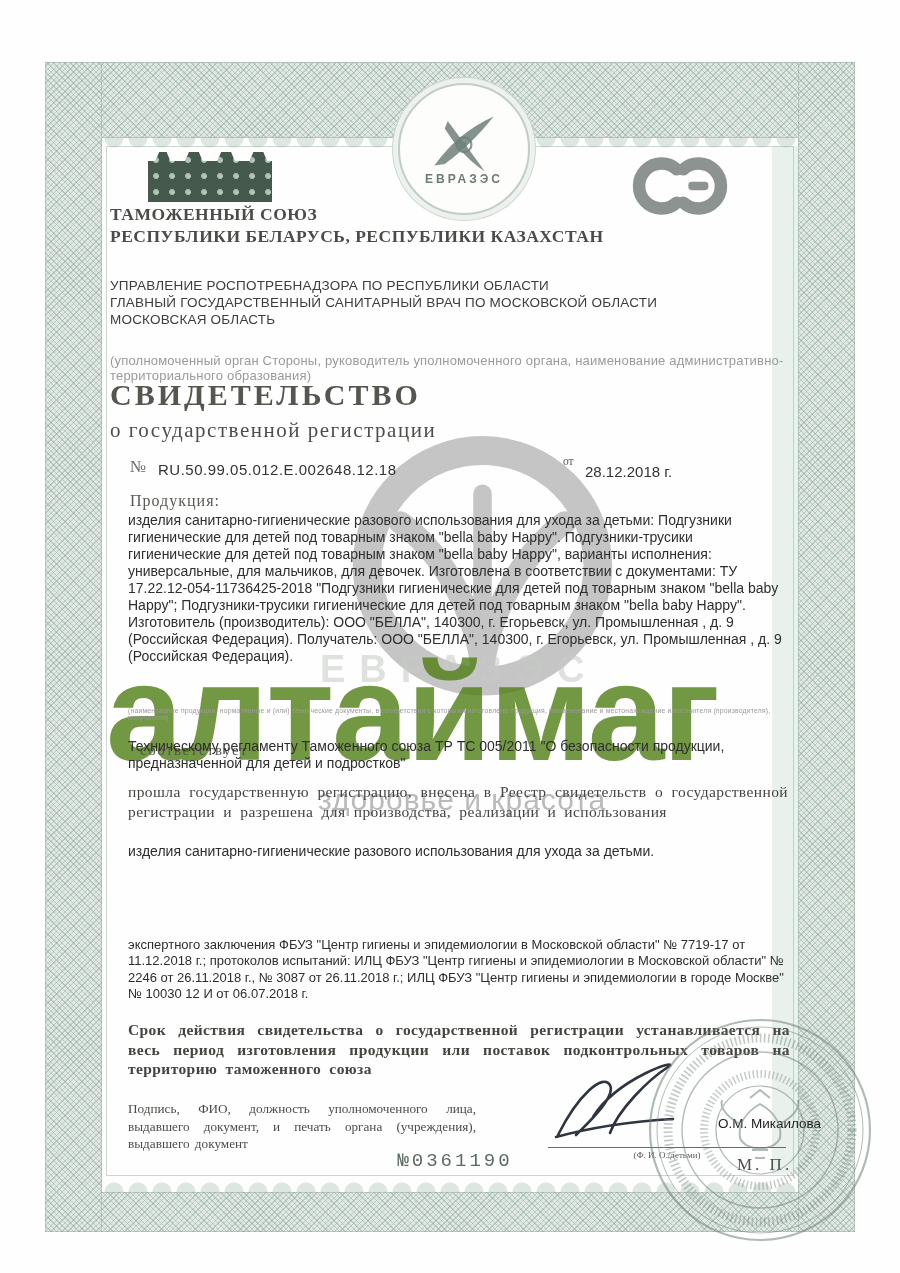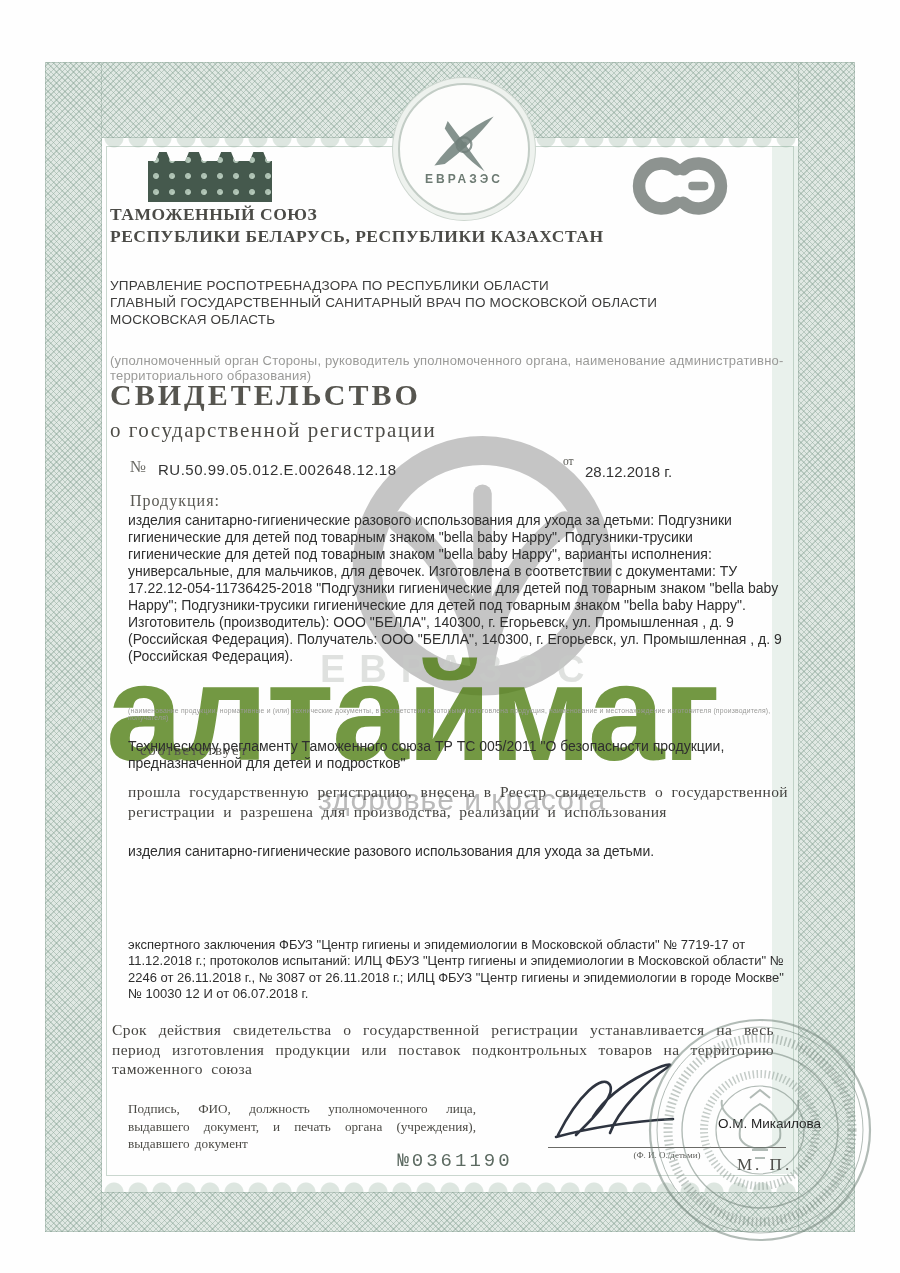--- a/index.html
+++ b/index.html
@@ -138,21 +138,21 @@
   <div class="abs tiny-note z5" style="left:128px;top:707px;width:660px;font-size:6.8px;">(наименование продукции, нормативные и (или) технические документы, в соответствии с которыми изготовлена продукция, наименование и местонахождение изготовителя (производителя), получателя)</div>
 
   <div class="abs serif z5" style="left:140px;top:720px;font-size:15px;letter-spacing:1.5px;color:#55544e;margin-top:22px;">соответствует</div>
   <div class="abs sans-body z5" style="left:128px;top:738px;width:640px;">Техническому регламенту Таможенного союза ТР ТС 005/2011 "О безопасности продукции, предназначенной для детей и подростков"</div>
 
   <div class="abs serif-par z5" style="left:128px;top:782px;width:660px;">прошла государственную регистрацию, внесена в Реестр свидетельств о государственной регистрации и разрешена для производства, реализации и использования</div>
   <div class="abs sans-body z5" style="left:128px;top:843px;width:660px;">изделия санитарно-гигиенические разового использования для ухода за детьми.</div>
 
   <div class="abs sans-body z5" style="left:128px;top:937px;width:668px;font-size:13px;line-height:16.4px;">экспертного заключения ФБУЗ "Центр гигиены и эпидемиологии в Московской области" № 7719-17 от 11.12.2018 г.; протоколов испытаний: ИЛЦ ФБУЗ "Центр гигиены и эпидемиологии в Московской области" № 2246 от 26.11.2018 г., № 3087 от 26.11.2018 г.; ИЛЦ ФБУЗ "Центр гигиены и эпидемиологии в городе Москве" № 10030 12 И от 06.07.2018 г.</div>
 
-  <div class="abs serif-par z5" style="left:112px;top:1020px;width:662px;">Срок действия свидетельства о государственной регистрации устанавливается на весь период изготовления продукции или поставок подконтрольных товаров на территорию таможенного союза</div>
+  <div class="abs serif-par z5" style="left:128px;top:1020px;width:662px;font-weight:bold;">Срок действия свидетельства о государственной регистрации устанавливается на весь период изготовления продукции или поставок подконтрольных товаров на территорию таможенного союза</div>
 
   <div class="abs serif z5" style="left:128px;top:1100px;width:348px;font-size:13.2px;line-height:17.5px;color:#4c4b46;text-align:justify;word-spacing:2px;">Подпись, ФИО, должность уполномоченного лица, выдавшего документ, и печать органа (учреждения), выдавшего документ</div>
 
   <svg class="abs z6" style="left:548px;top:1055px;width:140px;height:95px;" viewBox="0 0 140 95">
     <path d="M10,80 C30,40 55,18 62,30 C68,42 40,68 28,80 M45,62 C70,22 135,2 120,12 C100,25 70,55 62,78 M8,82 C45,72 90,66 125,64" fill="none" stroke="#2e3440" stroke-width="2.6" stroke-linecap="round"></path>
   </svg>
   <div class="sig-line z5"></div>
   <div class="fio-note z5">(Ф. И. О./детьми)</div>
   <div class="signer-name z6" style="position:absolute;">О.М. Микаилова</div>
   <div class="mp z5">М. П.</div>

